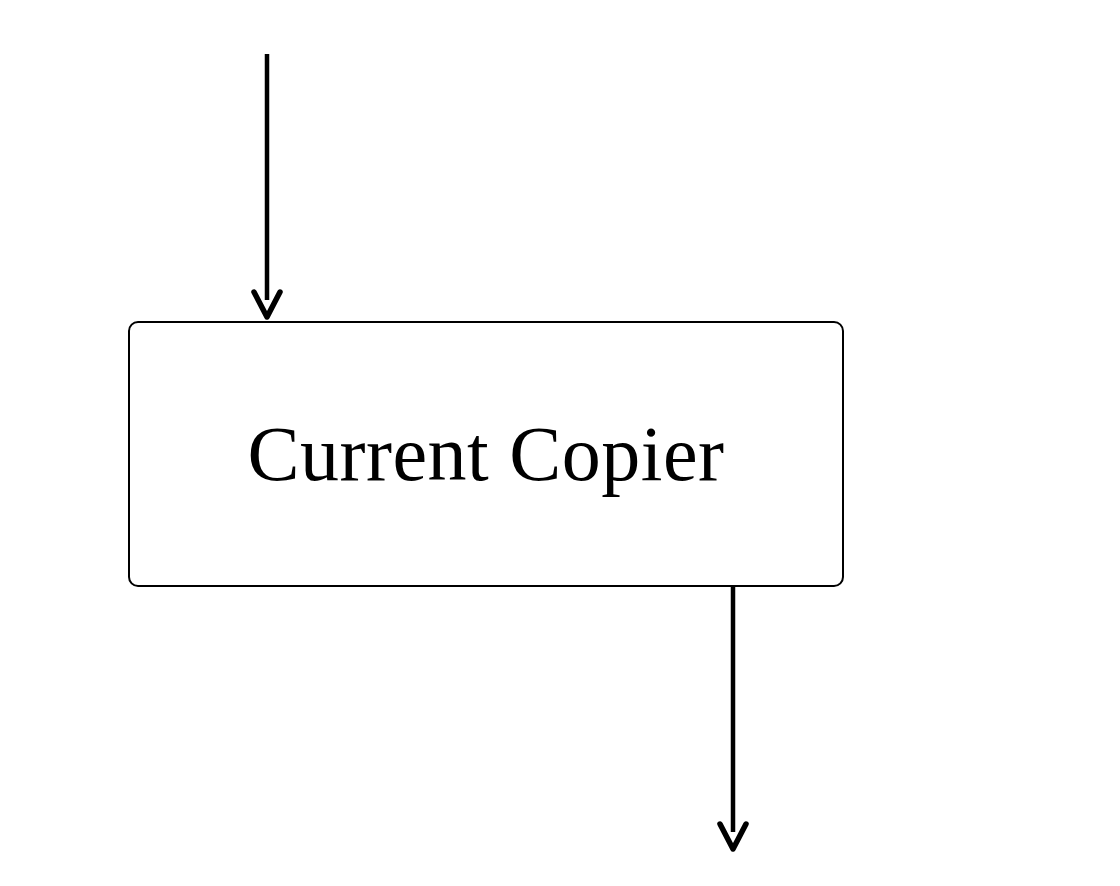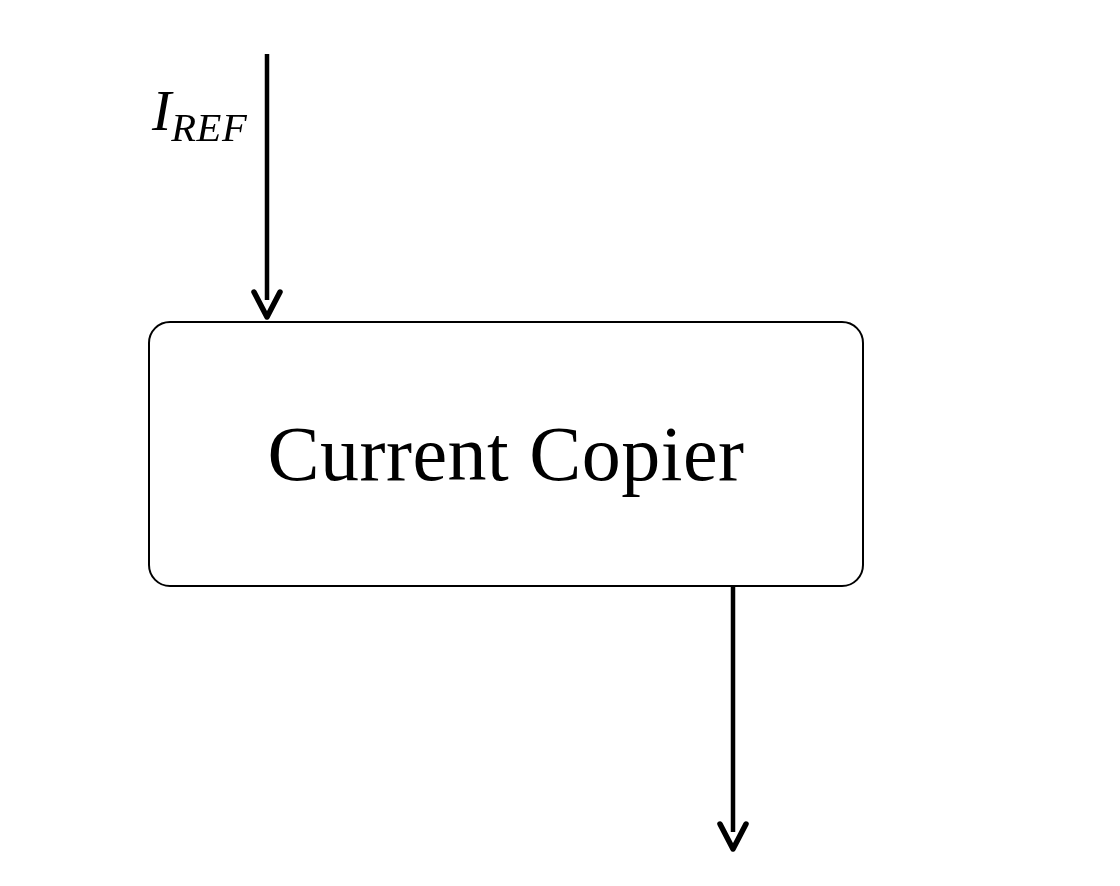--- a/index.html
+++ b/index.html
@@ -37,27 +37,27 @@
   }
   .arrow-head {
     stroke: var(--stroke);
     stroke-width: 5.5;
     fill: none;
     stroke-linecap: round;
     stroke-linejoin: round;
   }
   .copier-box {
     position: absolute;
-    left: 148px;
+    left: 128px;
     top: 321px;
     width: 716px;
     height: 266px;
     box-sizing: border-box;
     border: 2.5px solid var(--stroke);
-    border-radius: 22px;
+    border-radius: 10px;
     background: var(--background);
     display: flex;
     align-items: center;
     justify-content: center;
   }
   .box-label {
     font-size: 78px;
     line-height: 1;
     color: var(--text);
     white-space: nowrap;
@@ -108,18 +108,15 @@
     <g>
       <line class="arrow-shaft" x1="733" y1="585" x2="733" y2="832"></line>
       <path class="arrow-head" d="M720 824 L733 849 L746 824"></path>
     </g>
   </svg>
 
   <div class="copier-box">
     <span class="box-label">Current Copier</span>
   </div>
 
-  <div class="math-label input-label">
-    <span class="var">I</span><span class="sub">REF</span>
-  </div>
 
 
 </div>
 
 </body></html>

